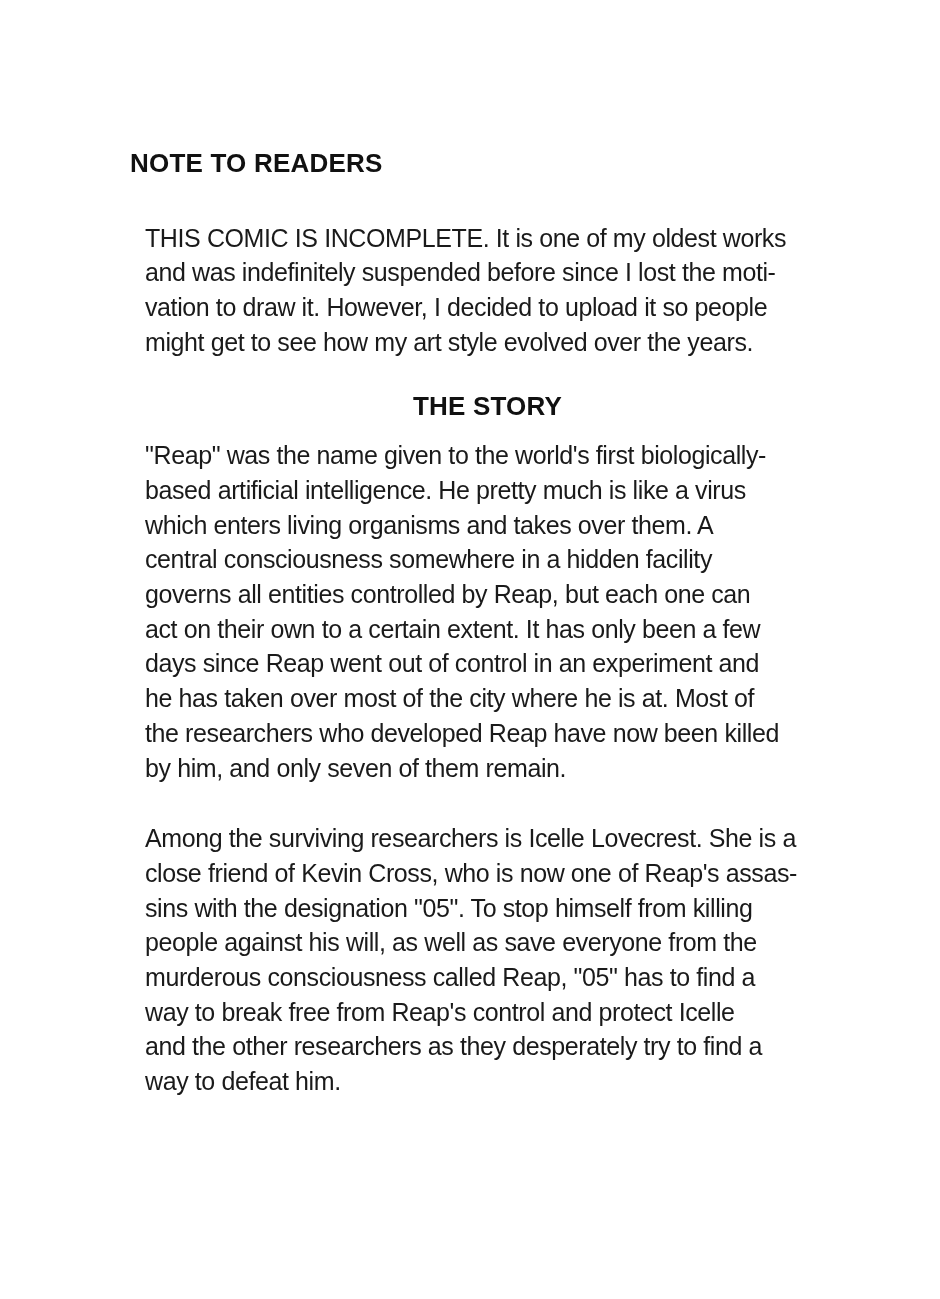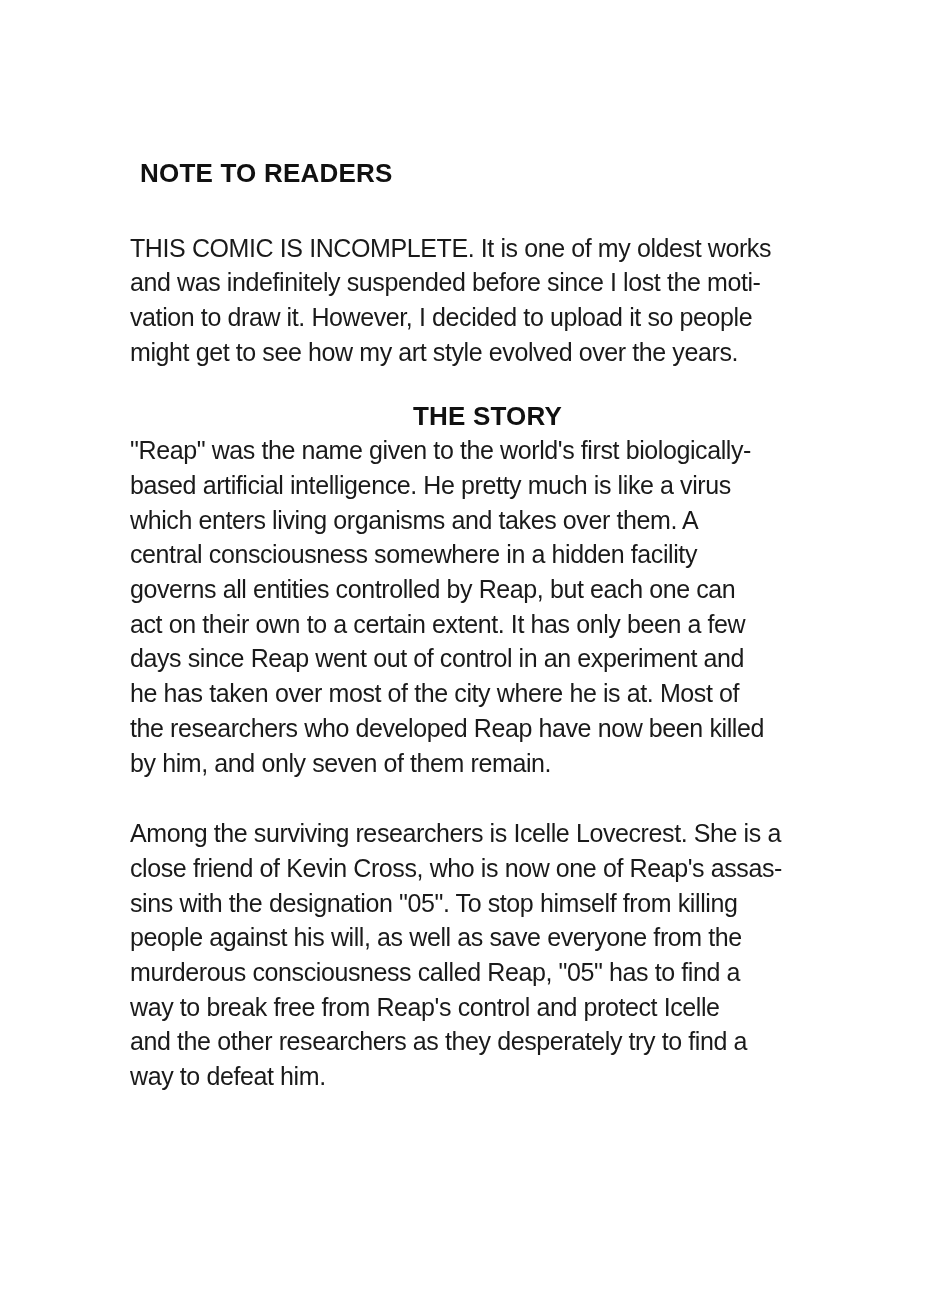--- a/index.html
+++ b/index.html
@@ -17,36 +17,36 @@
     }
     .page {
       width: 940px;
       height: 1299px;
       background: #ffffff;
     }
     .content {
       padding: 146px 95px 0 130px;
     }
     .doc-heading {
-      margin: 10px;
+      margin: 0;
       font-size: 26px;
       font-weight: 800;
       line-height: 34.7px;
       letter-spacing: 0.2px;
       color: #111111;
     }
     .note-heading {
       margin-bottom: 40px;
     }
     .story-heading {
       margin-bottom: 0;
       text-align: center;
     }
     .doc-paragraph {
-      margin: 0;
+      margin: 15px;
       font-size: 25px;
       font-weight: 400;
       line-height: 34.7px;
       letter-spacing: -0.4px;
       white-space: pre-line;
       color: #1a1a1a;
     }
     .note-body {
       margin-bottom: 29px;
     }

